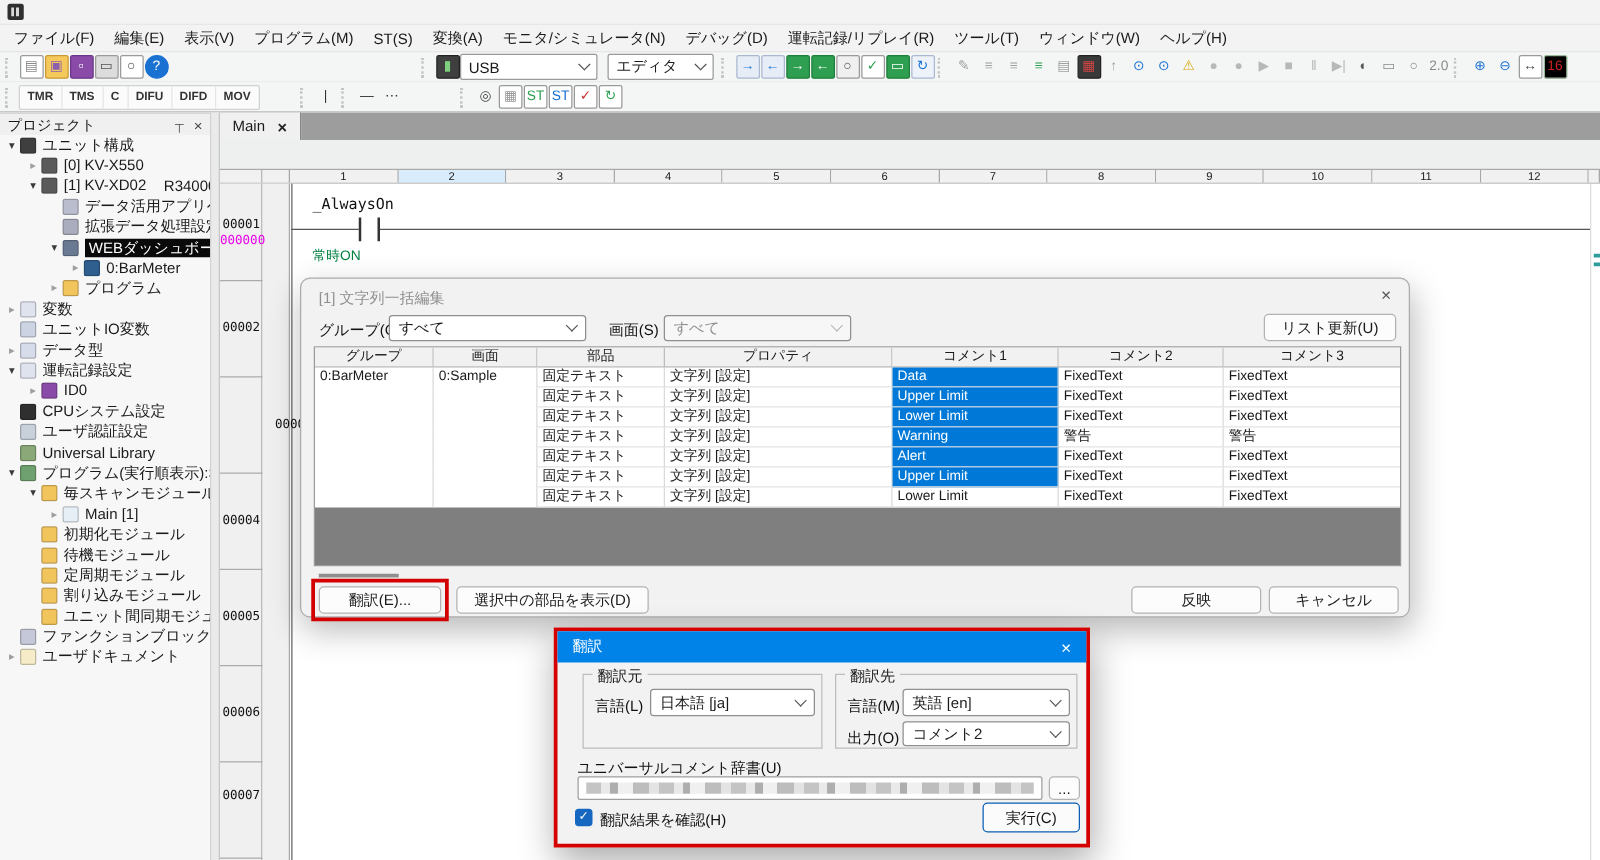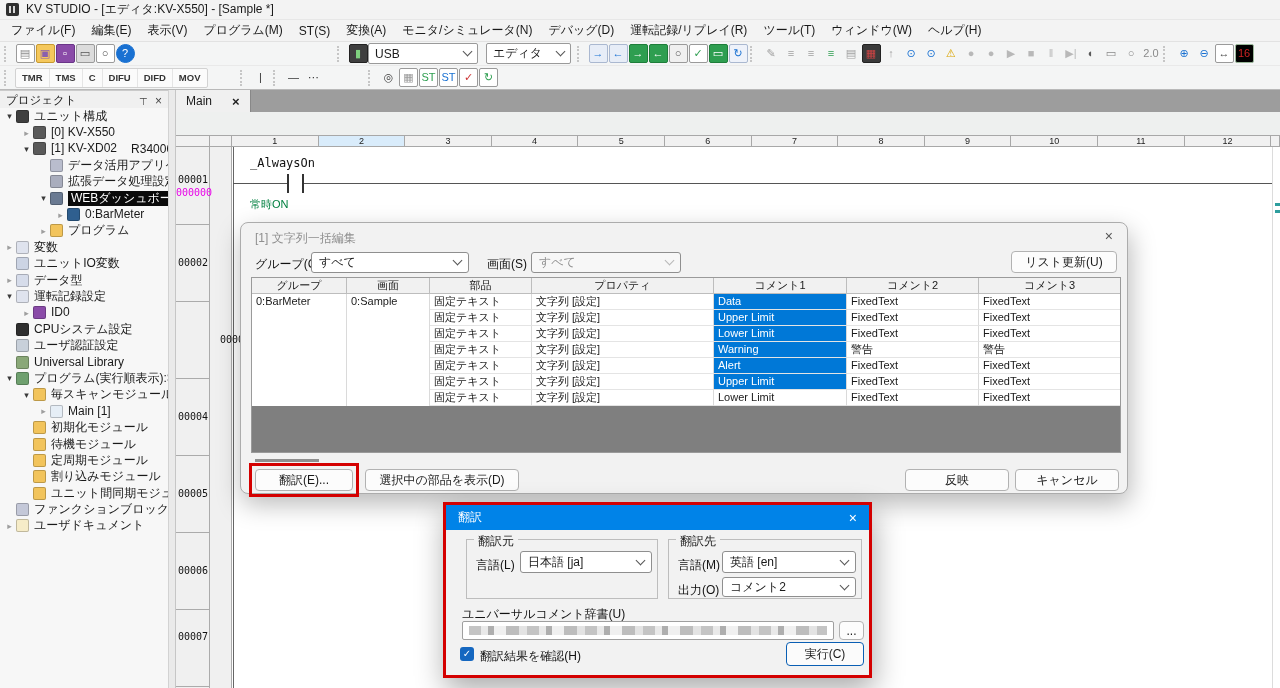--- a/index.html
+++ b/index.html
@@ -35,21 +35,21 @@
 .texp{width:13px;font-size:9px;text-align:center;flex:none;color:#3a3a3a}
 .ti{width:13px;height:13px;border-radius:2px;margin-right:5px;flex:none;border:1px solid rgba(0,0,0,.22)}
 .tlabel{line-height:15px}
 .tsel{background:#0a0a0a;color:#fff;padding:0 3px}
 .tsuffix{margin-left:14px}
 .splitter{position:absolute;left:168px;top:90px;width:8px;height:598px;background:#eaeaea;border-left:1px solid #d2d2d2;border-right:1px solid #c6c6c6}
 
 
 .editor{position:absolute;left:176px;top:90px;width:1104px;height:598px;background:#fff}
 .tabbar{position:absolute;left:0;top:0;width:100%;height:22px;background:#9d9d9d;display:flex}
-.tab{height:22px;background:#f0f0f0;display:flex;align-items:center;gap:20px;padding:0 10px;font-size:12px;border-right:1px solid #888}
+.tab{height:22px;background:#f0f0f0;display:flex;align-items:center;gap:10px;padding:0 10px;font-size:12px;border-right:1px solid #888}
 .tabx{font-size:13px;font-weight:bold;color:#222}
 .band{position:absolute;left:0;top:22px;width:100%;height:23px;background:#eef0ef}
 .colhdr{position:absolute;left:0;top:45px;width:100%;height:12px;background:#f1f1f1;border-top:1px solid #a8a8a8;border-bottom:1px solid #a8a8a8}
 .cch{position:absolute;top:0;height:10px;border-right:1px solid #a8a8a8;font-size:9px;line-height:10px;text-align:center;color:#222;background:#f1f1f1}
 .cch.selcol{background:#d9ecfb}
 .ladder{position:absolute;left:0;top:57px;width:100%;height:541px;background:#fff}
 .gut1{position:absolute;left:0;top:0;width:34px;height:100%;background:#f0f0f0;border-right:1px solid #ababab}
 .gut2{position:absolute;left:34px;top:0;width:22px;height:100%;background:#f0f0f0;border-right:1px solid #ababab}
 .gsep{position:absolute;left:0;width:34px;height:1px;background:#ababab}
 .glabel{position:absolute;left:0;width:34px;text-align:center;font-family:"DejaVu Sans Mono",monospace;font-size:10px;color:#111}
@@ -91,21 +91,20 @@
 .dictfield{position:absolute;left:16px;top:116px;width:372px;height:19px;background:#fff;border:1px solid #9f9f9f;border-radius:2px}
 .redact{margin:4px 6px;height:9px;background:repeating-linear-gradient(90deg,#c4c4c4 0 12px,#e9e9e9 12px 19px,#aeaeae 19px 25px,#f0f0f0 25px 37px,#bdbdbd 37px 50px,#e3e3e3 50px 58px)}
 .chk{position:absolute;left:14px;top:142px;width:14px;height:14px;background:#1567c0;border-radius:3px;color:#fff;font-size:10px;line-height:14px;text-align:center}
 .exec{position:absolute;left:340px;top:137px;width:78px;height:24px;background:#fbfbfb;border:1px solid #0a5fb4;border-radius:4px;font-size:12px;display:flex;align-items:center;justify-content:center}
 </style>
 </head>
 <body>
 
 <div class="titlebar">
   <span class="appicon"></span>
-  <span>KV STUDIO - [エディタ:KV-X550] - [Sample *]</span>
 </div>
 
 <div class="menubar" id="menubar">
     <span class="mi">ファイル(F)</span>
     <span class="mi">編集(E)</span>
     <span class="mi">表示(V)</span>
     <span class="mi">プログラム(M)</span>
     <span class="mi">ST(S)</span>
     <span class="mi">変換(A)</span>
     <span class="mi">モニタ/シミュレータ(N)</span>

